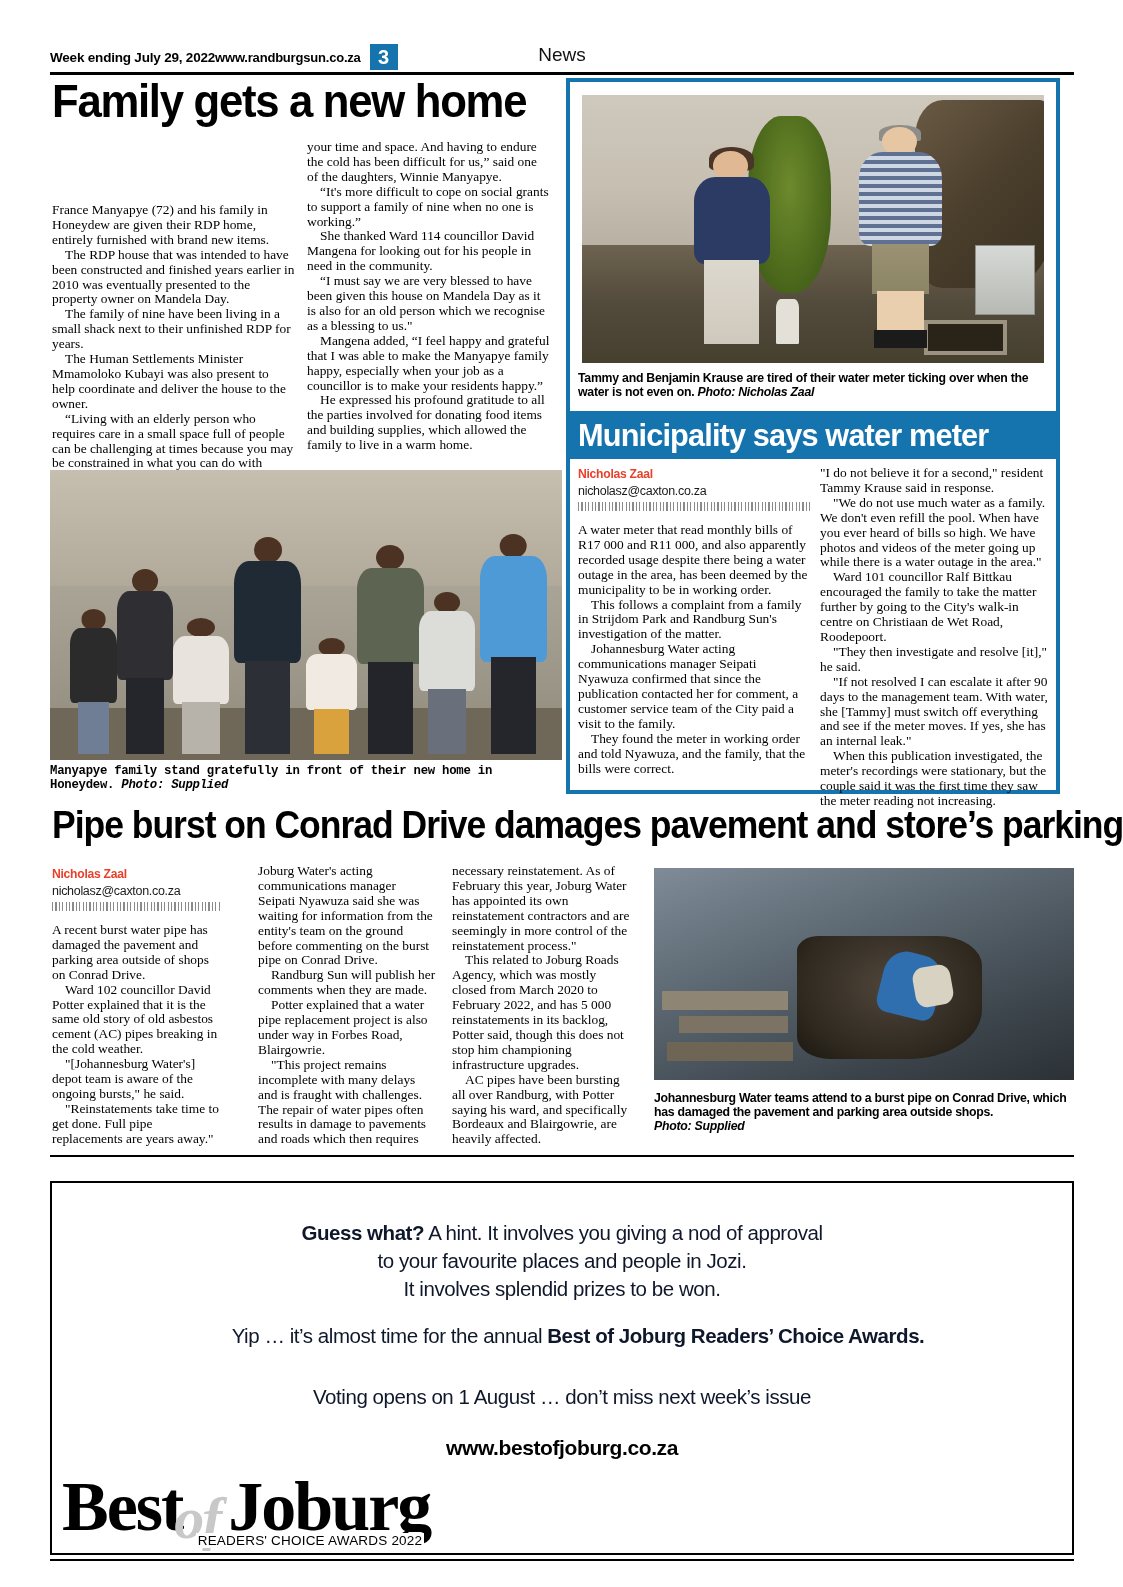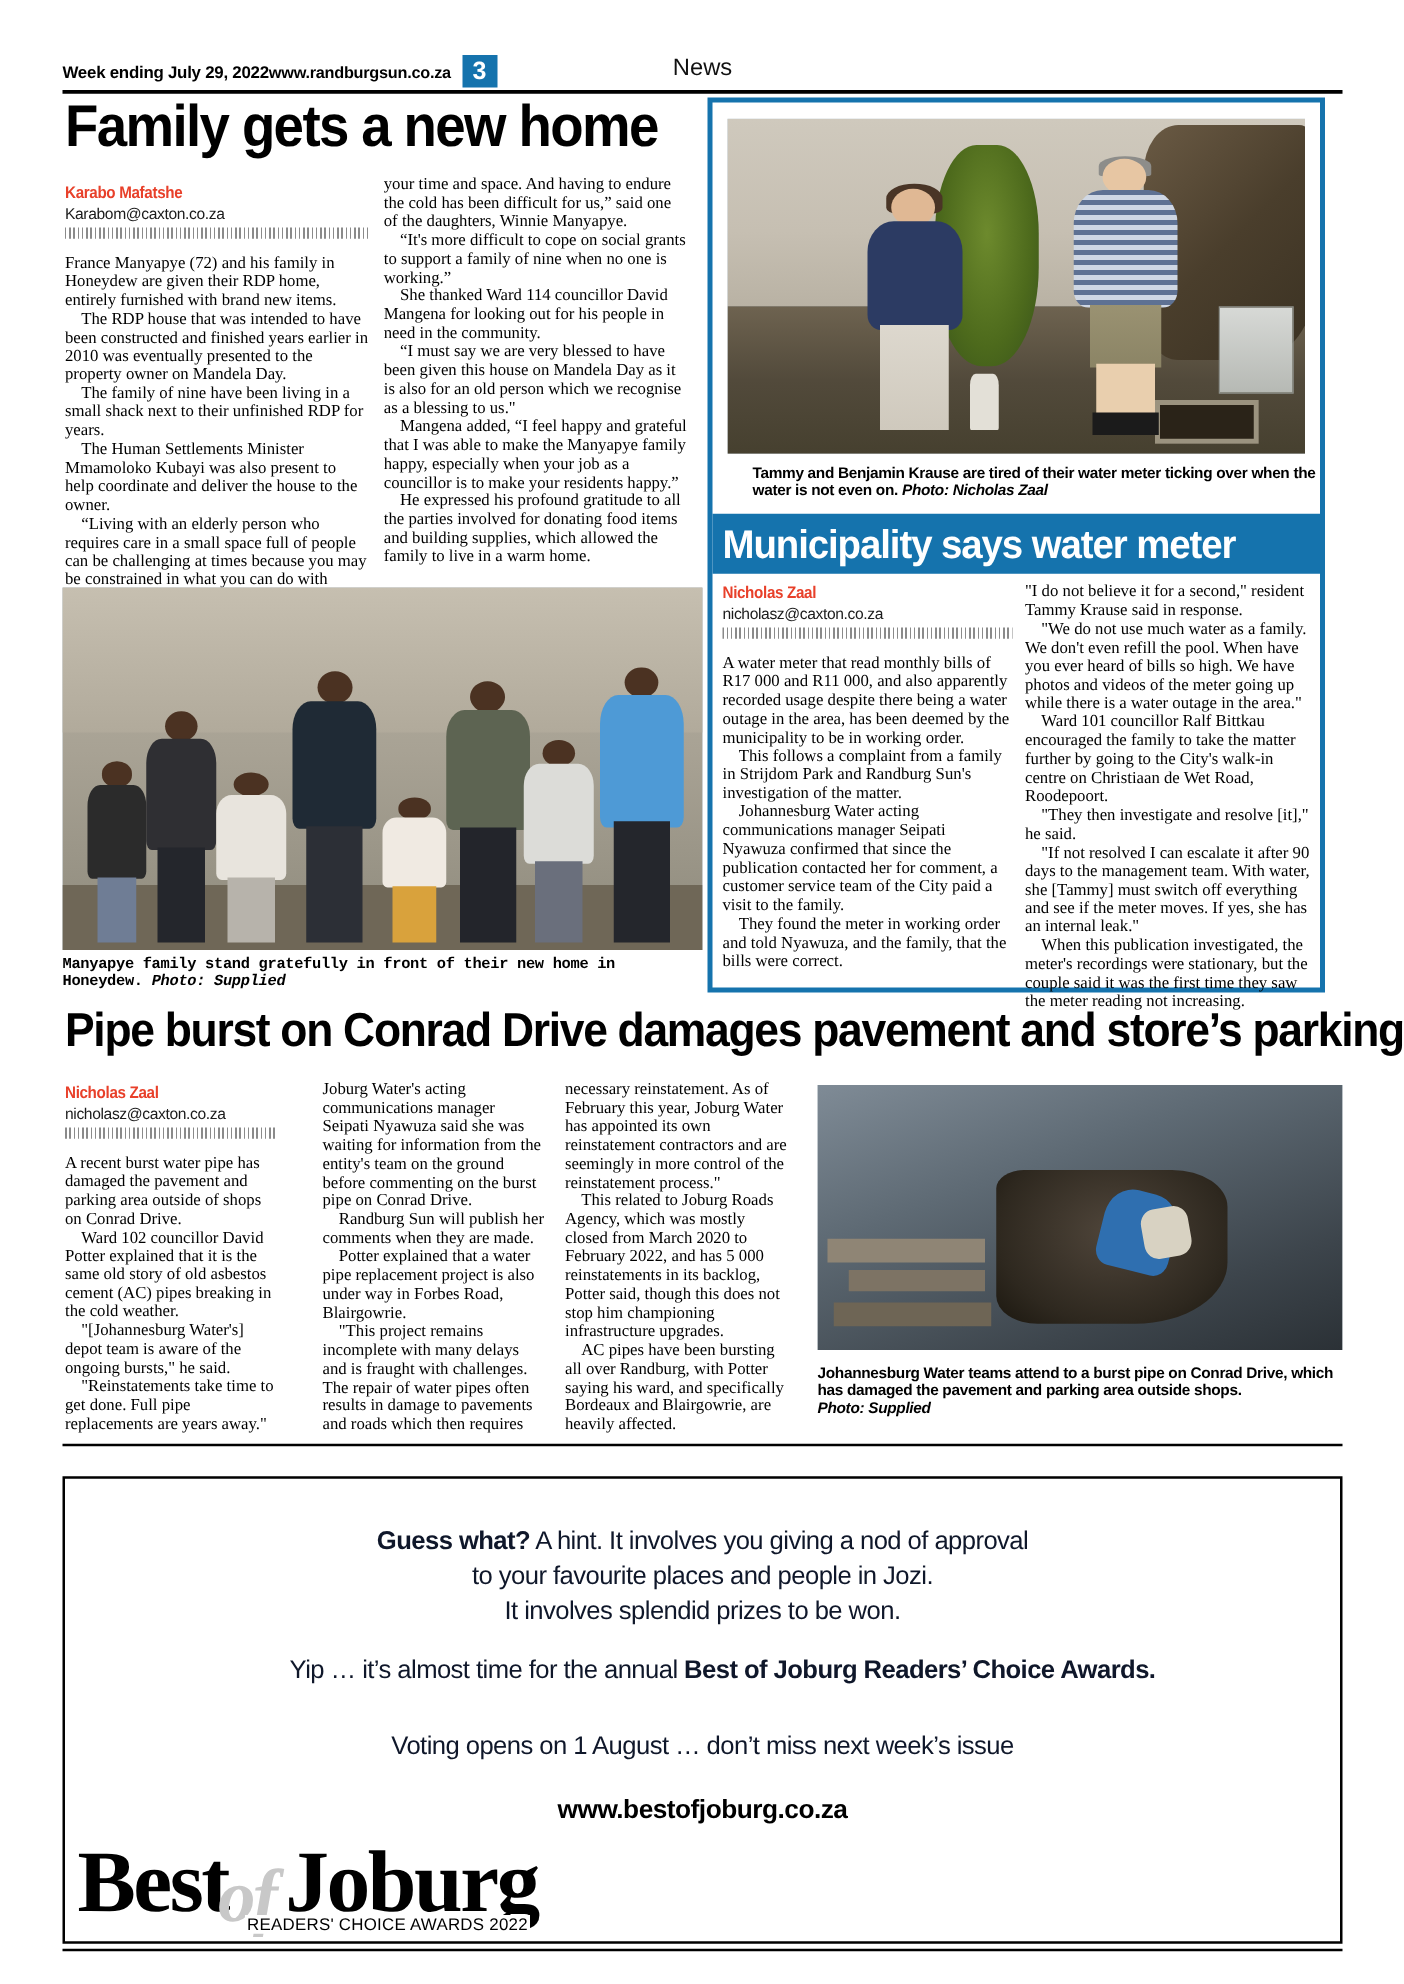--- a/index.html
+++ b/index.html
@@ -242,25 +242,20 @@
     <div class="mh-section">News</div>
     <div class="mh-right">
       <div class="mh-url">www.randburgsun.co.za</div>
       <div class="mh-pageno">3</div>
     </div>
   </div>
   <div class="rule-top"></div>
 
   <div class="hl-main">Family gets a new home</div>
 
-  <div class="byline" style="left:52px; top:146px; width:243px;">
-    <div class="name">Karabo Mafatshe</div>
-    <div class="email">Karabom@caxton.co.za</div>
-    <div class="dashrule"></div>
-  </div>
 
   <div class="col" id="m-col1" style="left:52px; top:203px; width:243px;">
       <p class="first">France Manyapye (72) and his family in Honeydew are given their RDP home, entirely furnished with brand new items.</p>
       <p>The RDP house that was intended to have been constructed and finished years earlier in 2010 was eventually presented to the property owner on Mandela Day.</p>
       <p>The family of nine have been living in a small shack next to their unfinished RDP for years.</p>
       <p>The Human Settlements Minister Mmamoloko Kubayi was also present to help coordinate and deliver the house to the owner.</p>
       <p>“Living with an elderly person who requires care in a small space full of people can be challenging at times because you may be constrained in what you can do with</p>
     </div>
   <div class="col" id="m-col2" style="left:307px; top:140px; width:243px;">
       <p class="first">your time and space. And having to endure the cold has been difficult for us,” said one of the daughters, Winnie Manyapye.</p>
@@ -345,21 +340,21 @@
     <div class="person ph1-m">
       <div class="hair"></div>
         <div class="p-head"></div>
         <div class="p-torso"></div>
       <div class="p-legs"></div>
         <div class="shin"></div>
         <div class="shoe"></div>
     </div>
   </div>
 
-  <div class="caption" style="left:602px; top:371px; width:470px;">
+  <div class="caption" style="left:578px; top:371px; width:470px;">
     <span>Tammy and Benjamin Krause are tired of their water meter ticking over when the water is not even on.</span>
     <i>Photo: Nicholas Zaal</i>
   </div>
 
   <div class="blue-band">
     <div class="t">Municipality says water meter works</div>
   </div>
 
   <div class="byline" style="left:578px; top:466px; width:232px;">
     <div class="name">Nicholas Zaal</div>

